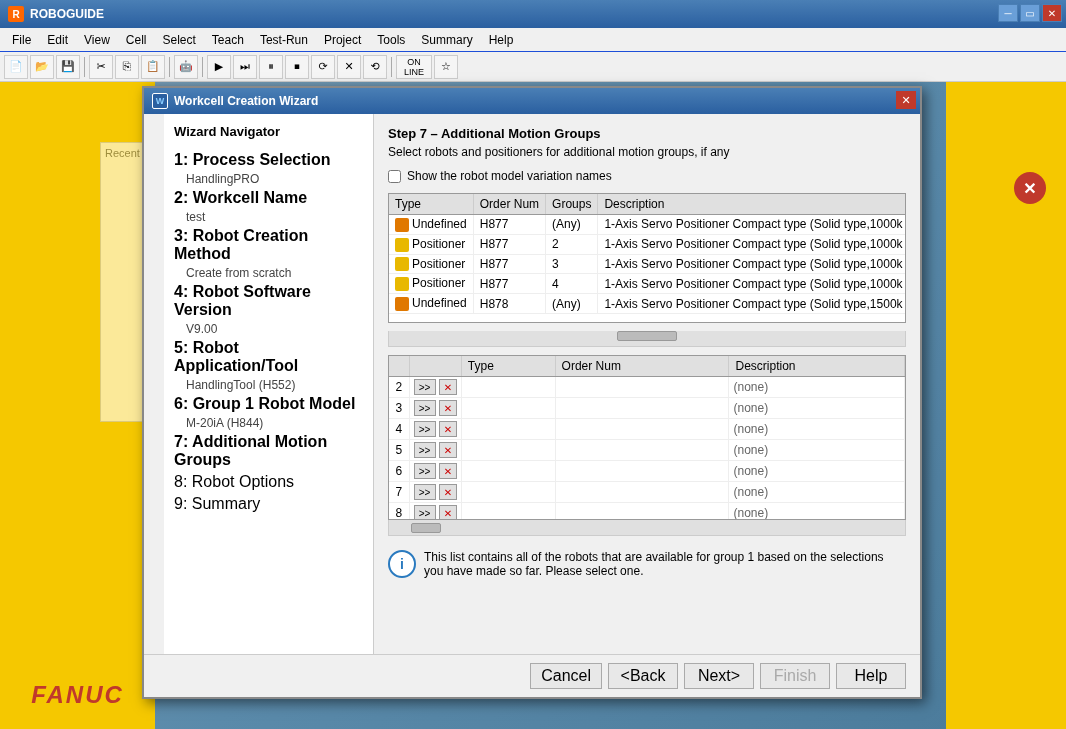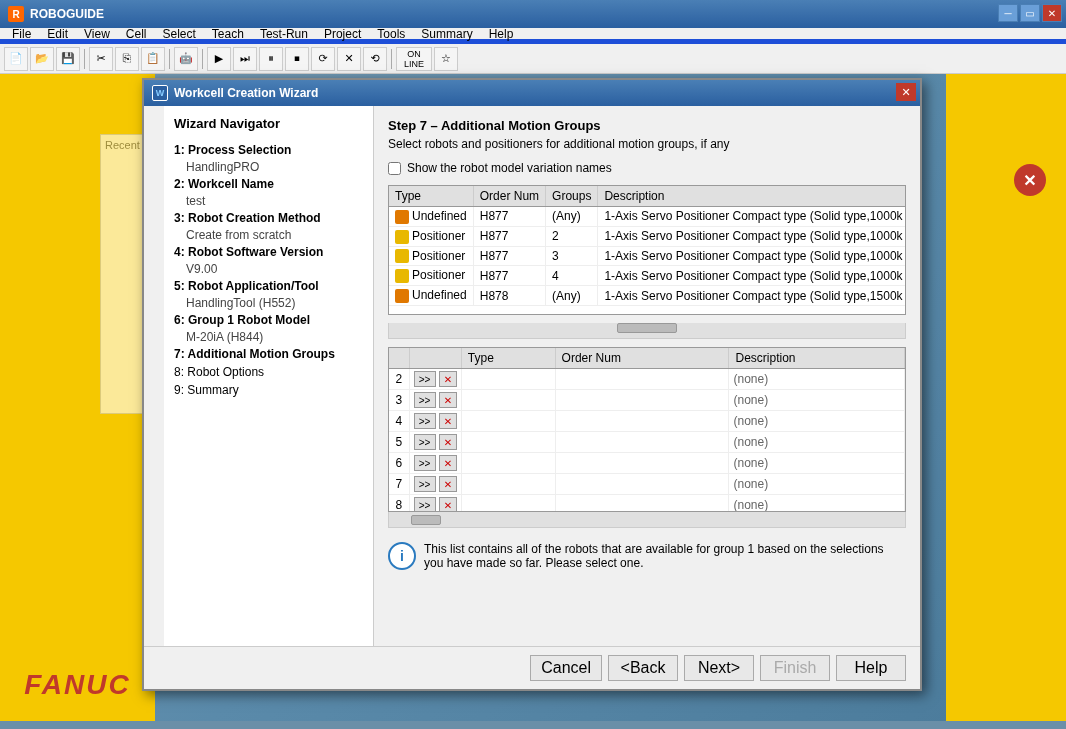--- a/index.html
+++ b/index.html
@@ -55,25 +55,25 @@
       cursor: pointer;
       display: flex;
       align-items: center;
       justify-content: center;
     }
     .title-btn.close { background: #c0392b; }
 
     
     .menu-bar {
       background: #f0f0f0;
-      height: 16px;
+      height: 24px;
       display: flex;
       align-items: center;
       padding: 0 4px;
-      border-bottom: 5px solid #1d4ed8;
+      border-bottom: 1px solid #1d4ed8;
     }
     .menu-item {
       padding: 2px 8px;
       font-size: 12px;
       cursor: pointer;
       color: #000;
     }
 
     
     .toolbar {
@@ -128,21 +128,21 @@
       background: #f5c800;
     }
 
     
     .fanuc-label {
       position: absolute;
       bottom: 20px;
       left: 0;
       width: 155px;
       text-align: center;
-      font-size: 28px;
+      font-size: 24px;
       font-weight: 900;
       color: #c0392b;
       font-style: italic;
       letter-spacing: 2px;
     }
 
     
     .x-btn-right {
       position: absolute;
       right: 20px;
@@ -225,21 +225,21 @@
       margin-left: 20px;
     }
     .nav-title {
       font-weight: bold;
       font-size: 13px;
       margin-bottom: 10px;
       color: #000;
     }
     .nav-item {
       padding: 2px 0;
-      font-size: 12px;
+      font-size: 16px;
       cursor: pointer;
       color: #000;
     }
     .nav-item.active {
       font-weight: bold;
       color: #000;
     }
     .nav-sub {
       padding: 1px 12px;
       font-size: 12px;

